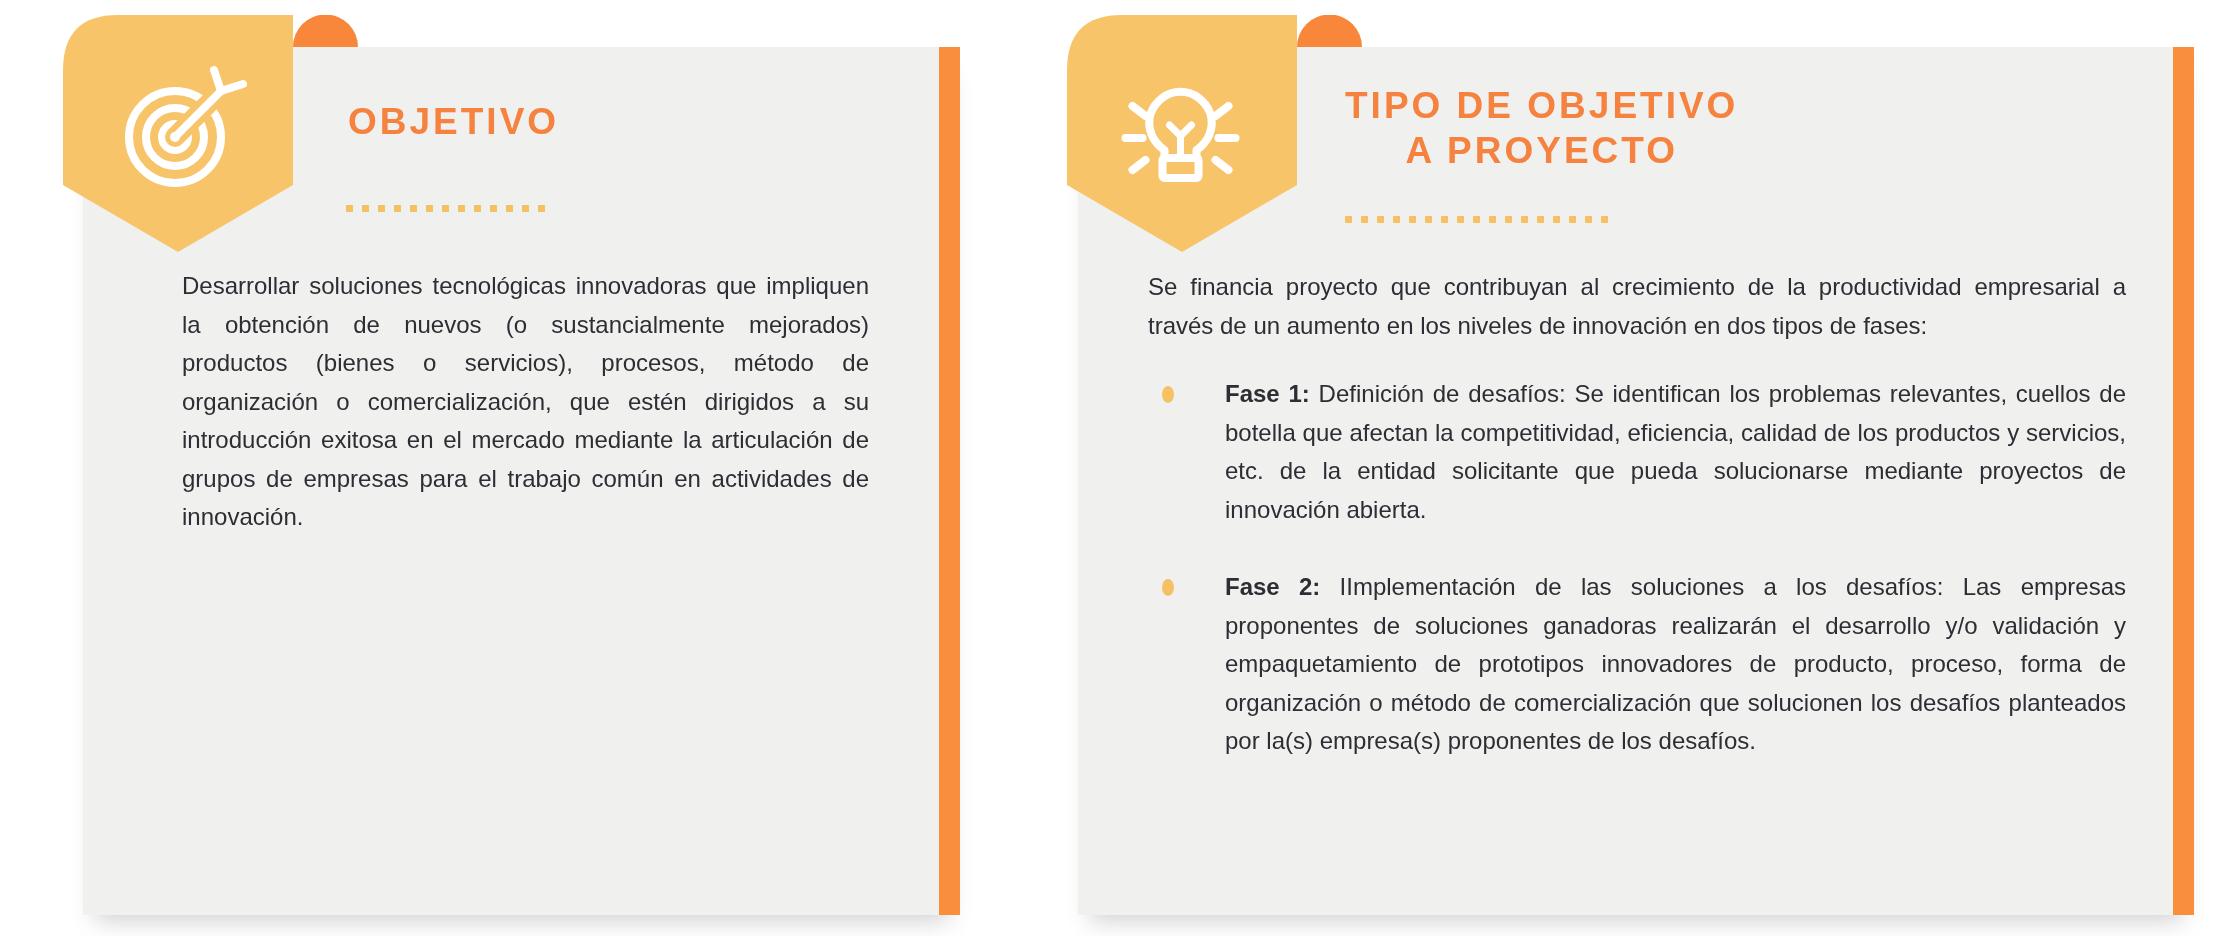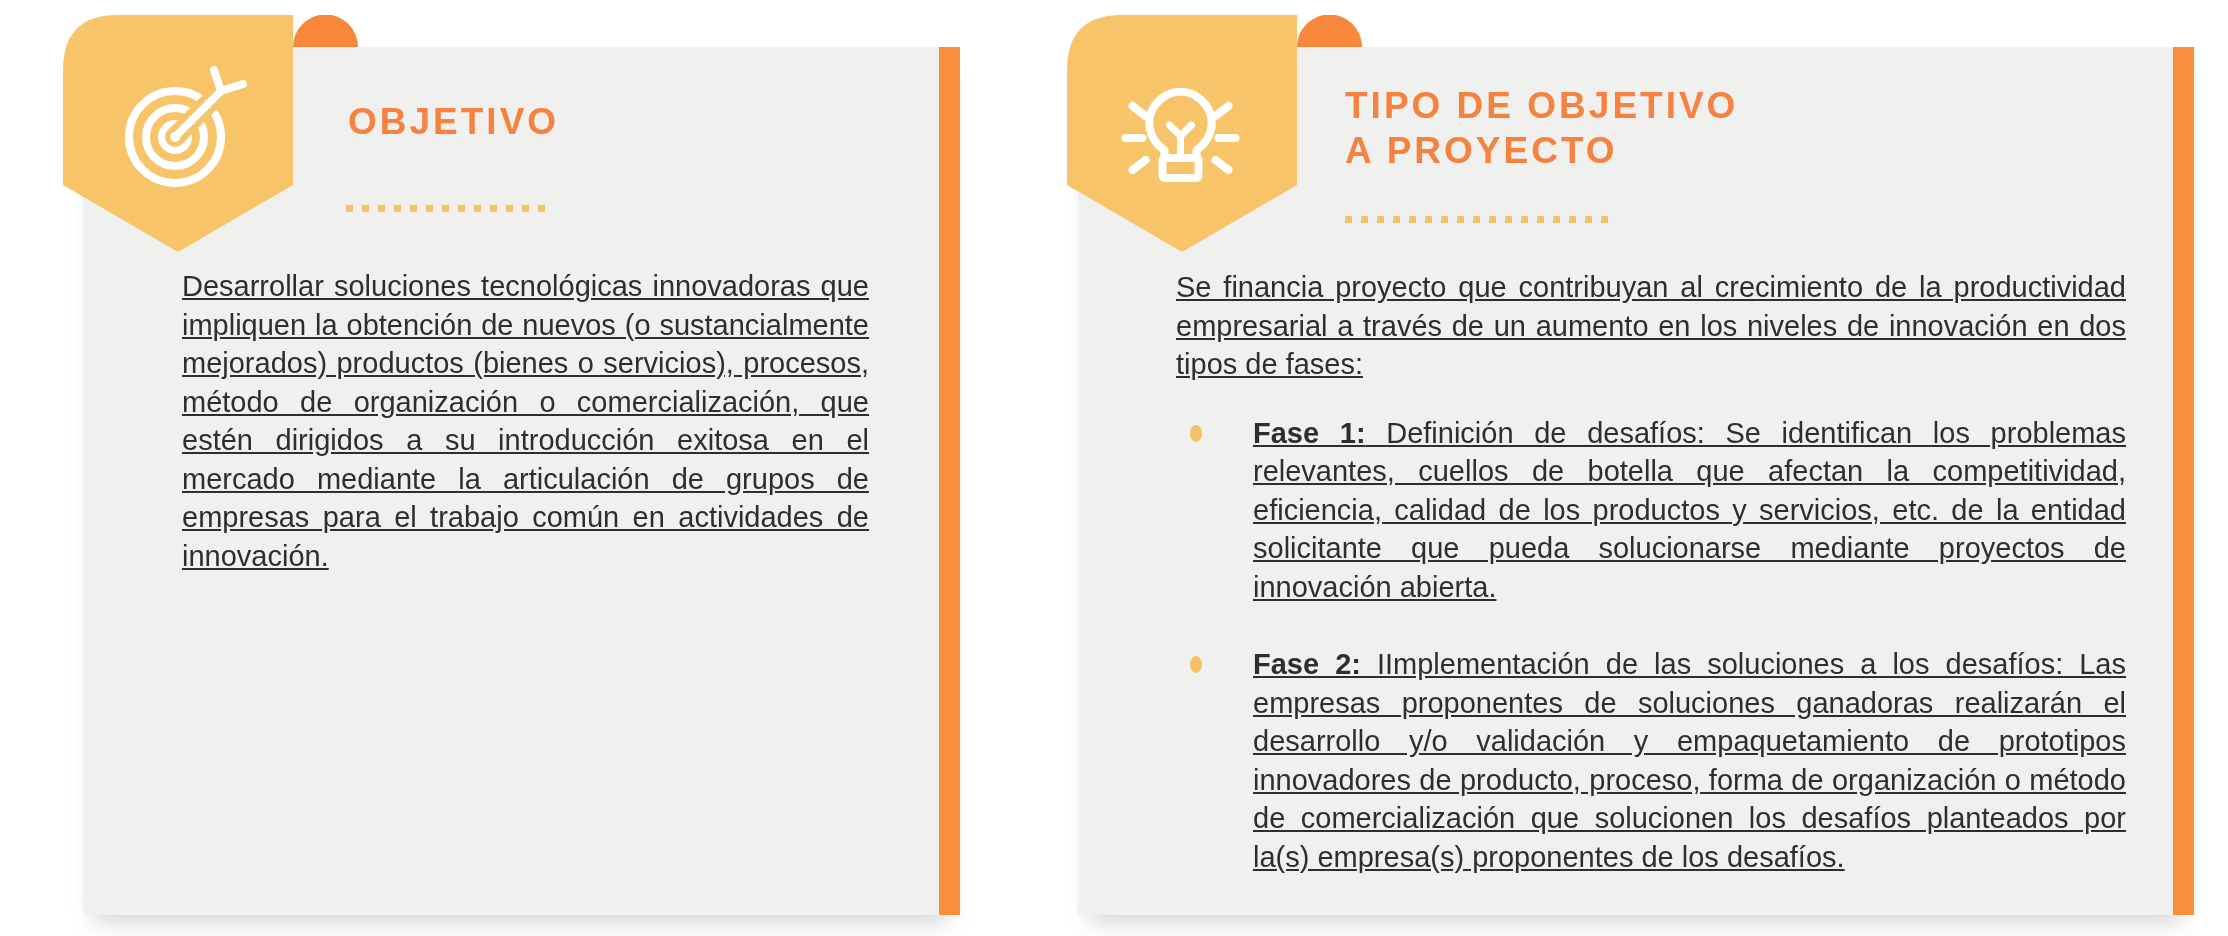--- a/index.html
+++ b/index.html
@@ -43,39 +43,39 @@
   .c1 .badge .icon{left:60px;top:50px;width:130px;height:130px;}
   .c2 .badge .icon{left:51px;top:65px;width:125px;height:125px;}
   .title{
     position:absolute;
     color:var(--title-orange);
     font-weight:bold;
     font-size:37px;
     line-height:45px;
     letter-spacing:3px;
     white-space:nowrap;
+    text-align:center;
   }
   .c1 .title{left:265px;top:52px;}
   .c2 .title{left:267px;top:36px;}
   .dots{
     position:absolute;height:7px;
     background:repeating-linear-gradient(90deg,var(--dots-amber) 0 7px,transparent 7px 16px);
   }
   .c1 .dots{left:263px;top:158px;width:206px;}
   .c2 .dots{left:267px;top:169px;width:268px;}
   .body-text{
     position:absolute;
-    font-size:29px;
+    font-size:24px;
     line-height:38.5px;
     color:var(--body-text);
     text-align:justify;
-    text-decoration:underline;
   }
   .c1 .body-text{left:99px;right:91px;top:220px;}
-  .c2 .body-text{left:70px;right:68px;top:221px;margin-left:28px;}
+  .c2 .body-text{left:70px;right:68px;top:221px;}
   .bullets{margin-top:30px;}
   .bullet{
     position:relative;
     padding-left:77px;
     margin-bottom:39px;
     text-align:justify;
   }
   .bullet:last-child{margin-bottom:0;}
   .bullet .dot{
     position:absolute;left:14px;top:11px;

